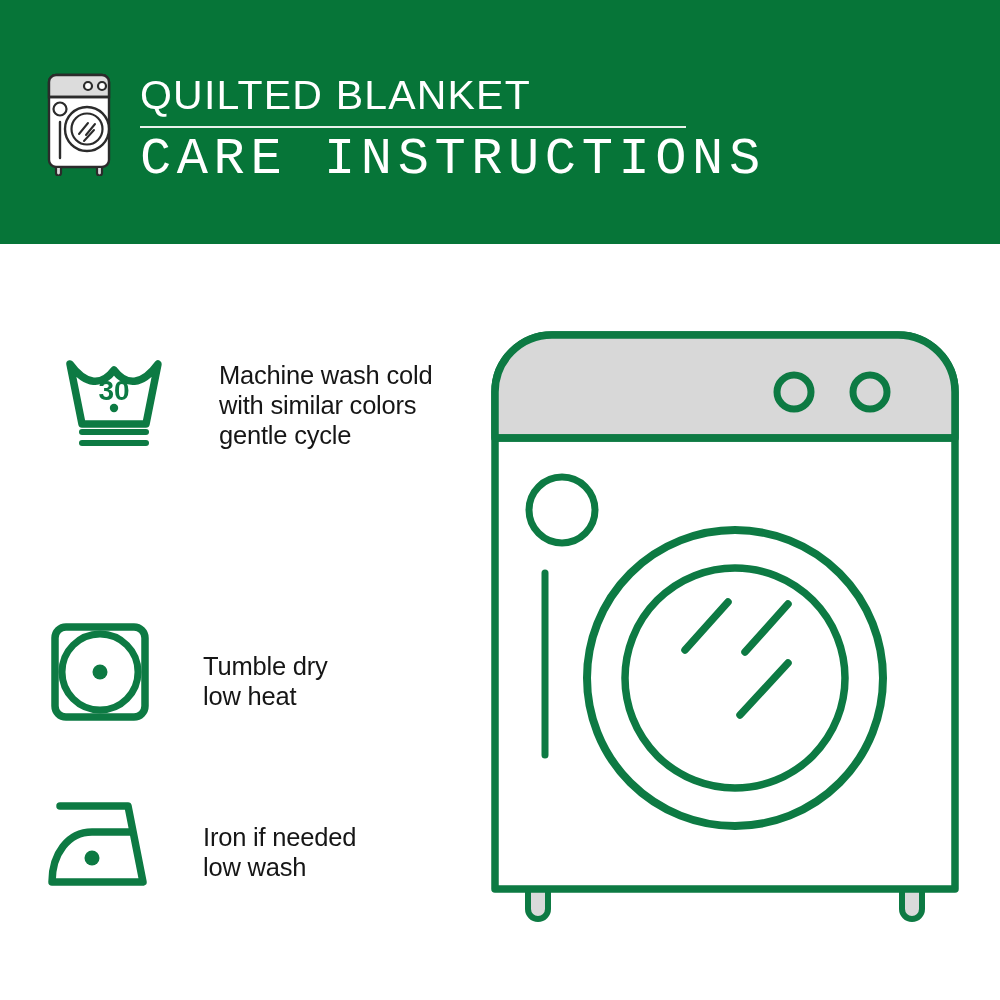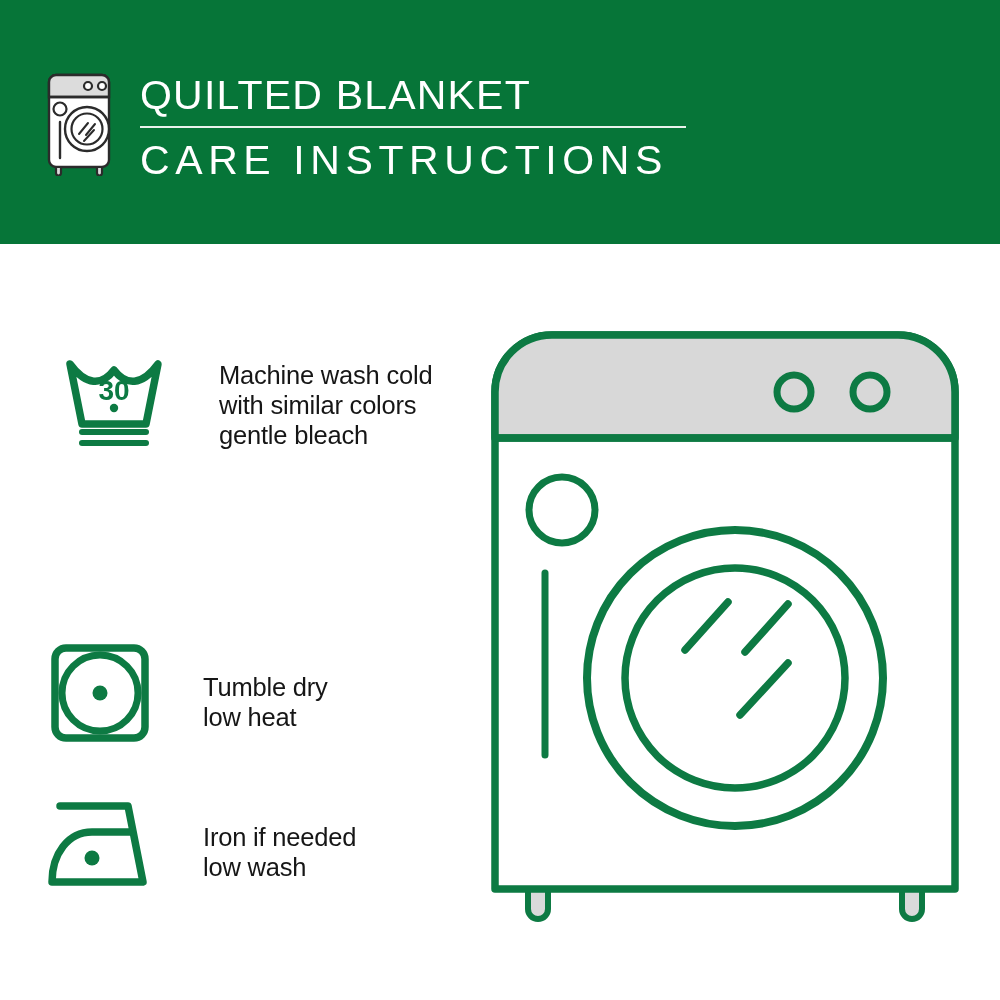--- a/index.html
+++ b/index.html
@@ -51,26 +51,26 @@
   }
   #title-rule {
     margin-top: 6px;
     margin-bottom: 7px;
     width: 546px;
     height: 2px;
     background: #e9f2ec;
   }
   #title-sub {
     color: #ffffff;
-    font-size: 41px;
+    font-size: 52px;
     line-height: 50px;
     font-weight: 400;
     letter-spacing: 5.6px;
     white-space: nowrap;
-    font-family: Liberation Sans, sans-serif;
+    font-family: Liberation Mono, monospace;
   }
 
   
   #care-list {
     position: absolute;
     left: 0;
     top: 238px;
     width: 500px;
     height: 762px;
   }
@@ -94,21 +94,21 @@
     font-weight: 400;
     letter-spacing: -0.2px;
     white-space: pre-line;
     font-family: "Liberation Sans", sans-serif;
   }
 
   #care-row-0 { top: 112px; padding-left: 16px; }
   #care-row-0 .care-label { margin-top: 10px; }
   #care-row-1 { top: 247px; }
   #care-row-1 .care-label { margin-top: 33px; }
-  #care-row-2 { top: 405px; }
+  #care-row-2 { top: 384px; }
   #care-row-2 .care-label { margin-top: 29px; }
   #care-row-3 { top: 556px; }
   #care-row-3 .care-label { margin-top: 28px; }
 
   
   #machine-illustration {
     position: absolute;
     left: 490px;
     top: 330px;
     width: 480px;
@@ -168,21 +168,21 @@
           <line x1="20" y1="82" x2="84" y2="82" stroke="#0d7a43" stroke-width="6" stroke-linecap="round"></line>
           <line x1="20" y1="93" x2="84" y2="93" stroke="#0d7a43" stroke-width="6" stroke-linecap="round"></line>
 
           <text x="52" y="50" font-family="Liberation Sans, sans-serif" font-size="28" font-weight="700" fill="#0d7a43" text-anchor="middle">30</text>
 
           <circle cx="52" cy="58" r="4.2" fill="#0d7a43"></circle>
         </svg>
       </div>
       <div class="care-label">Machine wash cold
 with similar colors
-gentle bleach</div>
+gentle cycle</div>
     </div>
 
 
     <div class="care-row" id="care-row-2">
       <div class="care-symbol">
         <svg viewBox="0 0 120 100" width="120" height="100">
           <rect x="9" y="5" width="90" height="90" rx="11" ry="11" fill="none" stroke="#0d7a43" stroke-width="7.5"></rect>
           <circle cx="54" cy="50" r="38" fill="none" stroke="#0d7a43" stroke-width="7"></circle>
           <circle cx="54" cy="50" r="7.5" fill="#0d7a43"></circle>
         </svg>

